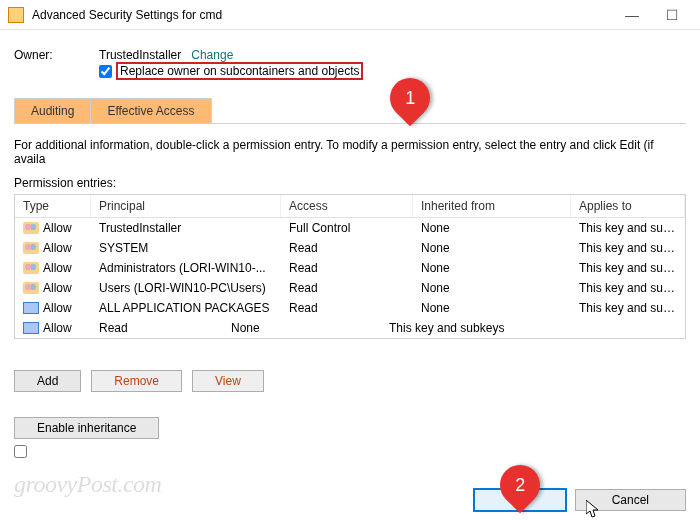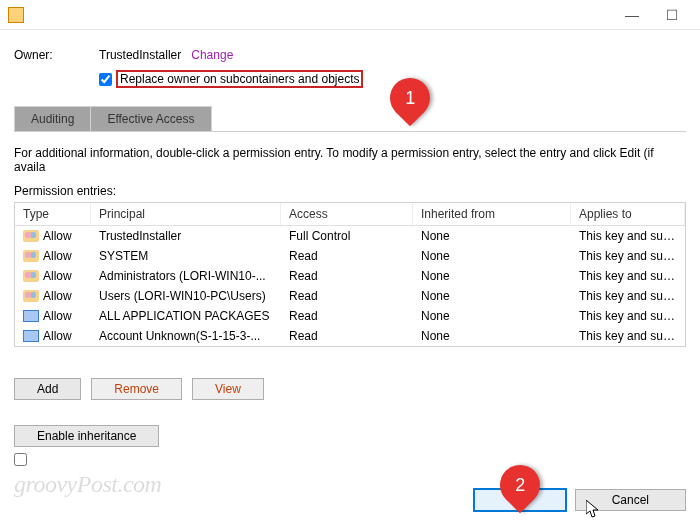--- a/index.html
+++ b/index.html
@@ -3,31 +3,31 @@
   <meta charset="utf-8">
   <style>
     * { margin: 0; padding: 0; box-sizing: border-box; font-family: "Segoe UI", Tahoma, sans-serif; font-size: 12px; }
     body { background: #fff; width: 700px; height: 520px; overflow: hidden; position: relative; }
     .titlebar { background: #fff; height: 30px; display: flex; align-items: center; padding: 0 8px; border-bottom: 1px solid #e5e5e5; }
     .titlebar-icon { width: 16px; height: 16px; background: #ffd27a; border: 1px solid #d97f00; margin-right: 8px; }
     .titlebar-text { color: #000; }
     .titlebar-ctrls { margin-left: auto; display: flex; gap: 0; }
     .titlebar-ctrls div { width: 40px; height: 22px; display: flex; align-items: center; justify-content: center; color: #555; font-size: 14px; }
     .content { padding: 18px 14px 0 14px; }
-    .owner-row { display: flex; align-items: flex-start; margin-bottom: 8px; }
+    .owner-row { display: flex; align-items: flex-start; }
     .owner-label { width: 85px; }
     .owner-value { margin-right: 10px; }
-    .link { color: #a21caf; cursor: pointer; }
+    .link { color: #0f766e; cursor: pointer; }
     .checkbox-row { display: flex; align-items: center; margin-left: 85px; margin-bottom: 18px; }
     .checkbox-row input { margin-right: 4px; }
     .checkbox-row label { border: 2px solid #c22; padding: 0 2px; }
     .tabs { display: flex; border-bottom: 1px solid #d0d0d0; }
     .tab { padding: 5px 16px; border: 1px solid #d0d0d0; border-bottom: none; background: #fff; margin-right: -1px; color: #333; cursor: pointer; position: relative; }
     .tab.active { background: #fff; border-bottom: 1px solid #fff; top: 1px; z-index: 1; }
-    .tab.inactive { background: #a3a3a3; }
+    .tab.inactive { background: #fdba74; }
     .info-text { margin: 14px 0 10px 0; color: #000; }
     .entries-label { margin-bottom: 4px; }
     .table { border: 1px solid #d0d0d0; }
     .thead { display: flex; background: #fff; border-bottom: 1px solid #e0e0e0; }
     .th { padding: 4px 8px; border-right: 1px solid #eee; color: #333; }
     .th.c1 { width: 76px; }
     .th.c2 { width: 190px; }
     .th.c3 { width: 132px; }
     .th.c4 { width: 158px; }
     .th.c5 { flex: 1; }
@@ -55,20 +55,21 @@
     .annot .pin span { transform: rotate(45deg); color:#fff; font-size:18px; font-weight: 400; }
     .annot1 { top: 78px; left: 390px; }
     .annot2 { top: 465px; left: 500px; }
     .cursor { position:absolute; top: 500px; left: 586px; width: 14px; height: 18px; pointer-events:none; }
   </style>
 </head>
 <body>
 
 <div class="titlebar">
   <div class="titlebar-icon"></div>
+  <div class="titlebar-text">Advanced Security Settings for cmd</div>
   <div class="titlebar-ctrls">
     <div>—</div>
     <div>☐</div>
   </div>
 </div>
 
 <div class="content">
 
   <div class="owner-row">
     <span class="owner-label">Owner:</span>
@@ -146,21 +147,20 @@
           <div class="td c2">ALL APPLICATION PACKAGES</div>
           <div class="td c3">Read</div>
           <div class="td c4">None</div>
           <div class="td c5">This key and subkeys</div>
         </div>
         <div class="tr">
           <div class="td c1">
             <span class="row-icon icon-package"></span>
             <span>Allow</span>
           </div>
-          <div class="td c2">Account Unknown(S-1-15-3-...</div>
           <div class="td c3">Read</div>
           <div class="td c4">None</div>
           <div class="td c5">This key and subkeys</div>
         </div>
       </div>
   </div>
 
   <div class="btn-row">
     <button class="btn">Add</button>
     <button class="btn disabled">Remove</button>

